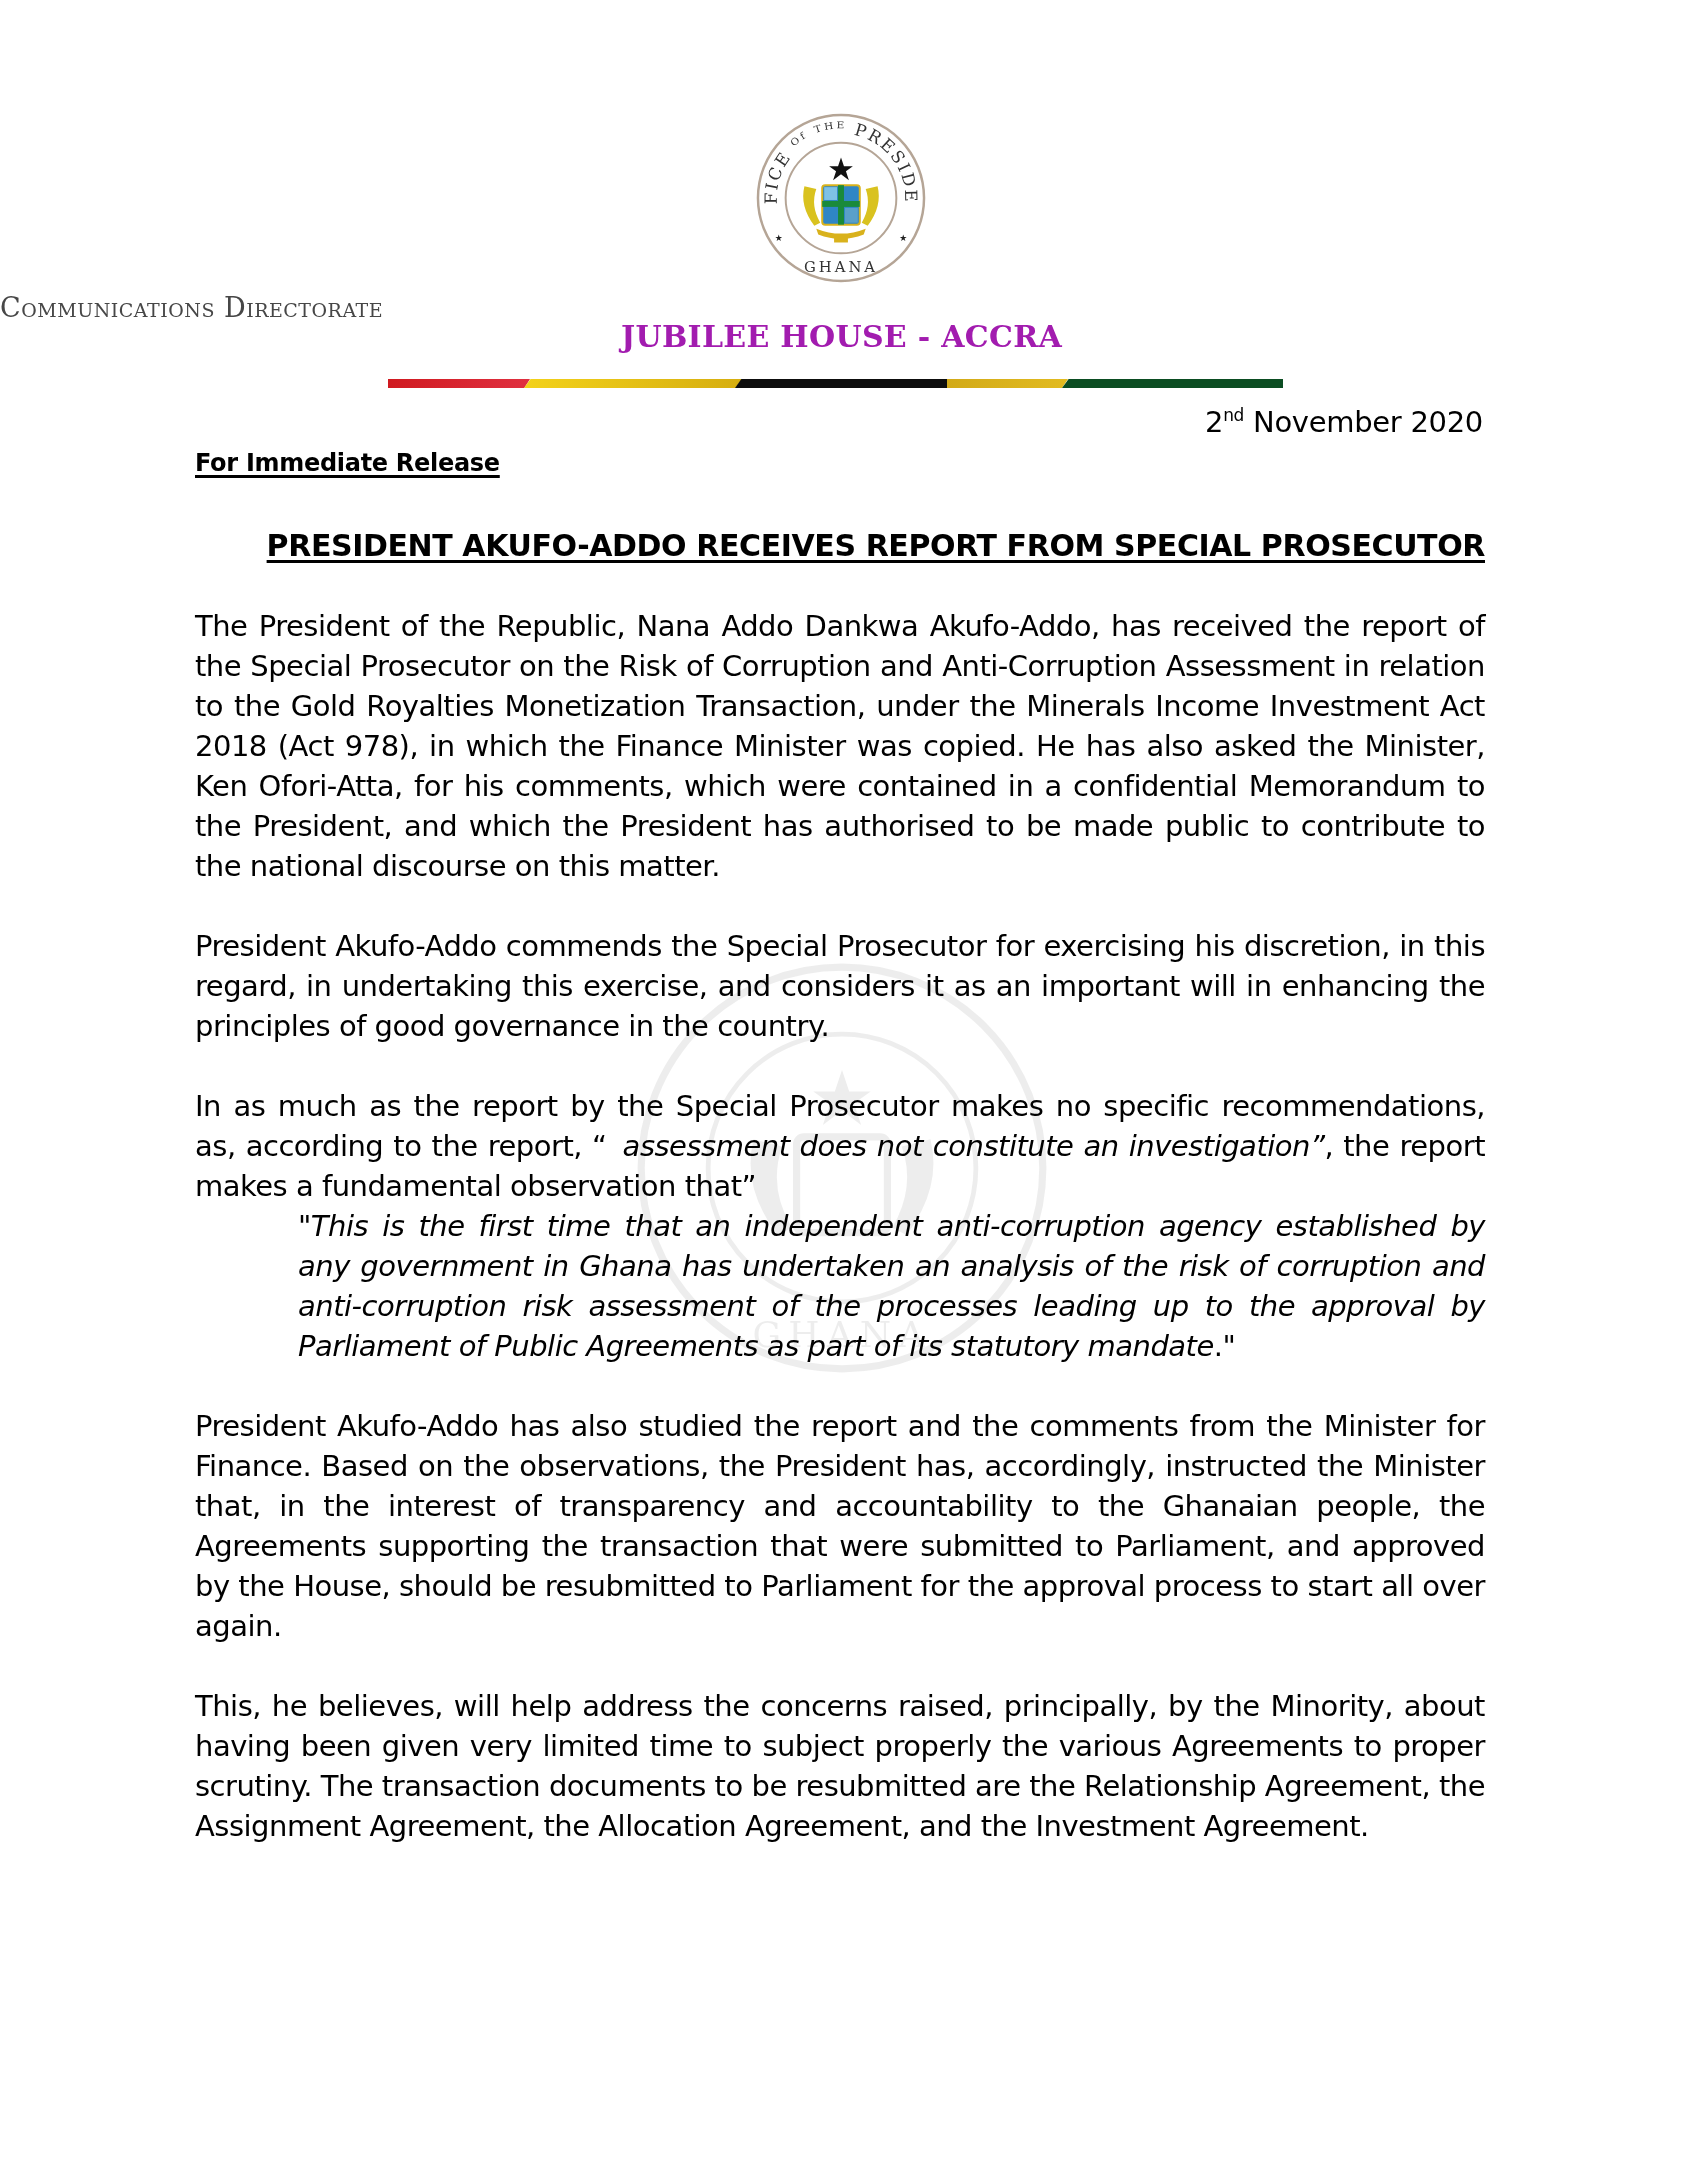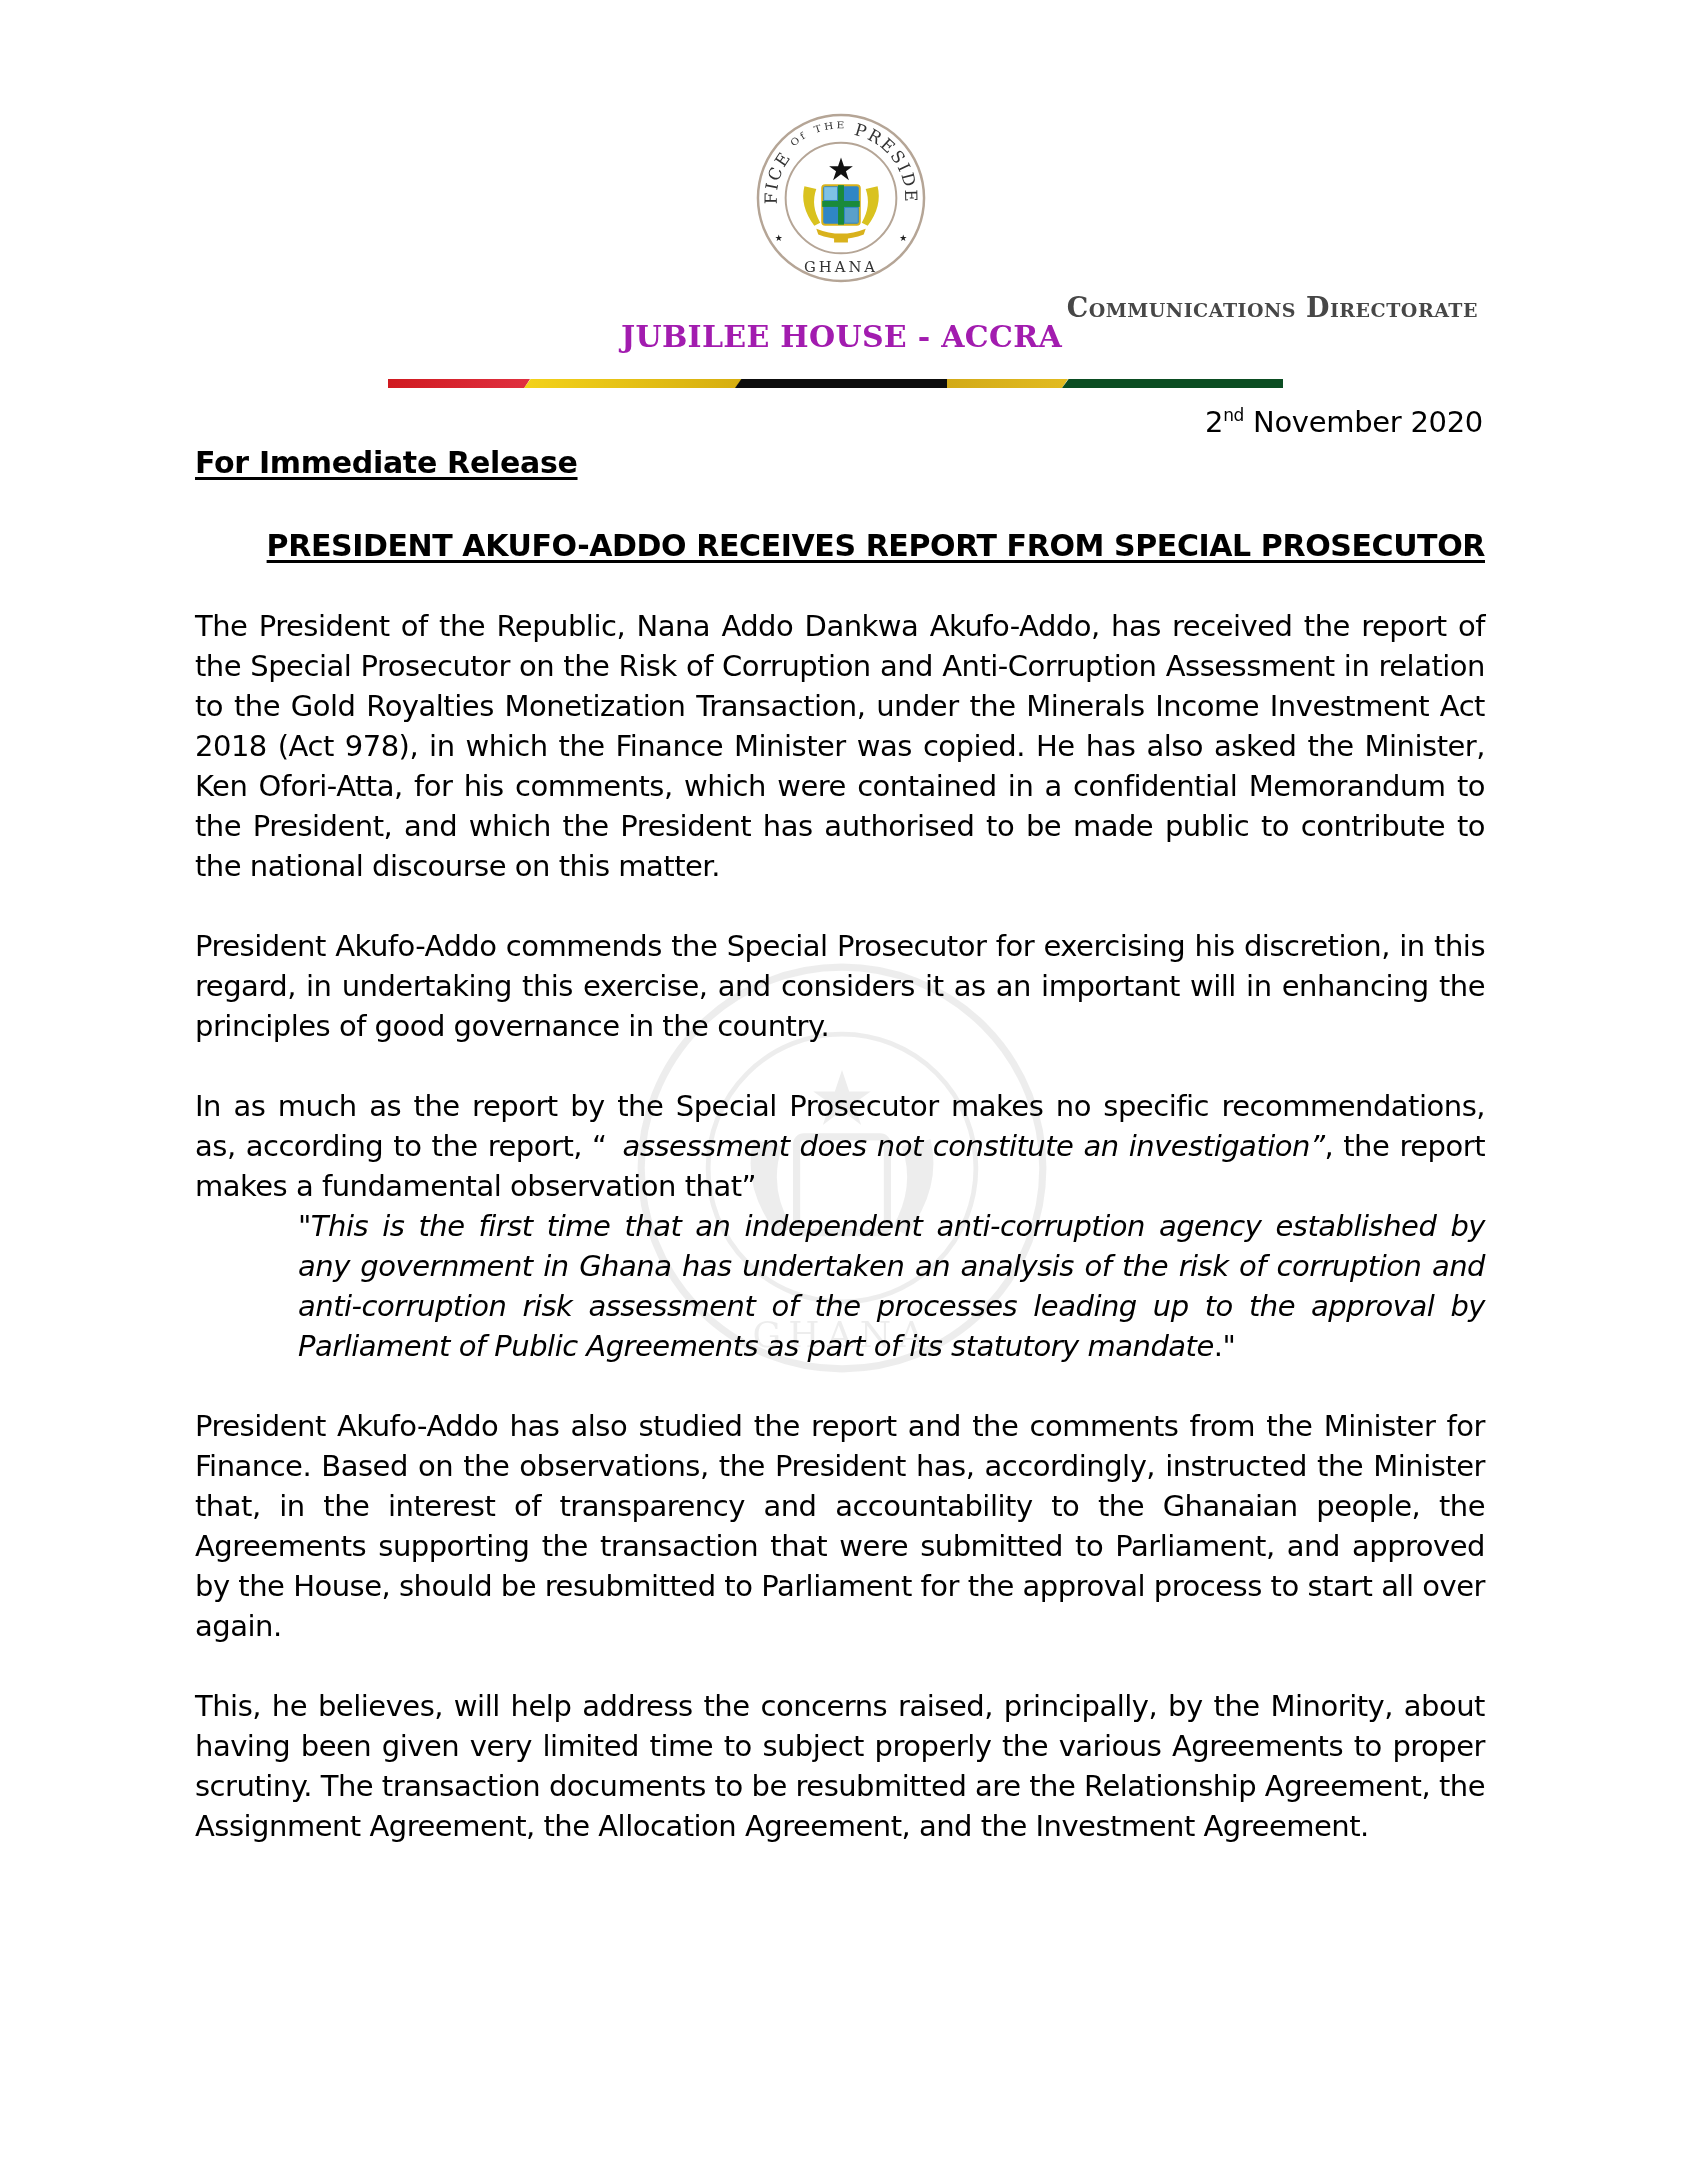--- a/index.html
+++ b/index.html
@@ -1,30 +1,30 @@
 <!DOCTYPE html>
 <html><head>
 <meta charset="utf-8">
 <style>
   html, body { margin: 0; padding: 0; background: #ffffff; }
   body { width: 1683px; height: 2178px; position: relative; overflow: hidden; font-family: "DejaVu Sans", sans-serif; color: #000; }
 
   .seal { position: absolute; left: 755px; top: 112px; width: 172px; height: 172px; }
   .watermark { position: absolute; left: 634px; top: 960px; width: 416px; height: 416px; opacity: 0.10; pointer-events: none; }
 
-  .dir-title { position: absolute; left: 0; width: 1478px; top: 293px; text-align: right; font-family: "DejaVu Serif", serif; font-weight: bold; font-size: 27px; letter-spacing: 0.5px; color: #474747; font-variant: small-caps; line-height: 30px; }
+  .dir-title { position: absolute; left: 0; width: 1478px; top: 293px; text-align: left; font-family: "DejaVu Serif", serif; font-weight: normal; font-size: 27px; letter-spacing: 0.5px; color: #474747; font-variant: small-caps; line-height: 30px; }
   .dir-sub { position: absolute; left: 0; width: 1683px; top: 323px; text-align: center; font-family: "DejaVu Serif", serif; font-weight: bold; font-size: 30px; color: #a21caf; line-height: 28px; letter-spacing: 0.3px; }
 
   .flag-bar { position: absolute; left: 388px; top: 379px; width: 901px; height: 9px; display: flex; }
   .flag-seg { height: 100%; }
 
   .date { position: absolute; right: 200px; top: 404px; font-size: 29px; line-height: 36px; letter-spacing: -0.3px; margin-left: 20px; }
   .date sup { font-size: 17px; vertical-align: 11px; line-height: 0; }
 
-  .release { position: absolute; left: 195px; top: 443px; font-size: 30px; font-weight: bold; text-decoration: underline; text-decoration-thickness: 3px; text-underline-offset: 4px; line-height: 40px; letter-spacing: -0.3px; }
+  .release { position: absolute; left: 195px; top: 443px; font-size: 24px; font-weight: bold; text-decoration: underline; text-decoration-thickness: 3px; text-underline-offset: 4px; line-height: 40px; letter-spacing: -0.3px; }
 
   .headline { position: absolute; left: 193px; width: 1292px; top: 526px; text-align: right; font-size: 30px; font-weight: bold; text-decoration: underline; text-decoration-thickness: 3px; text-underline-offset: 4px; line-height: 40px; letter-spacing: -0.4px; }
 
   .body { position: absolute; left: 195px; width: 1290px; top: 606px; font-size: 29px; line-height: 40px; letter-spacing: -0.5px; }
   .para { margin: 0 0 40px 0; text-align: justify; text-align-last: left; }
   .para.tight { margin-bottom: 0; }
   .quote { margin: 0 0 40px 103px; text-align: justify; text-align-last: left; font-style: italic; }
   em { font-style: italic; margin-left: 16px; }
 </style>
 </head>

